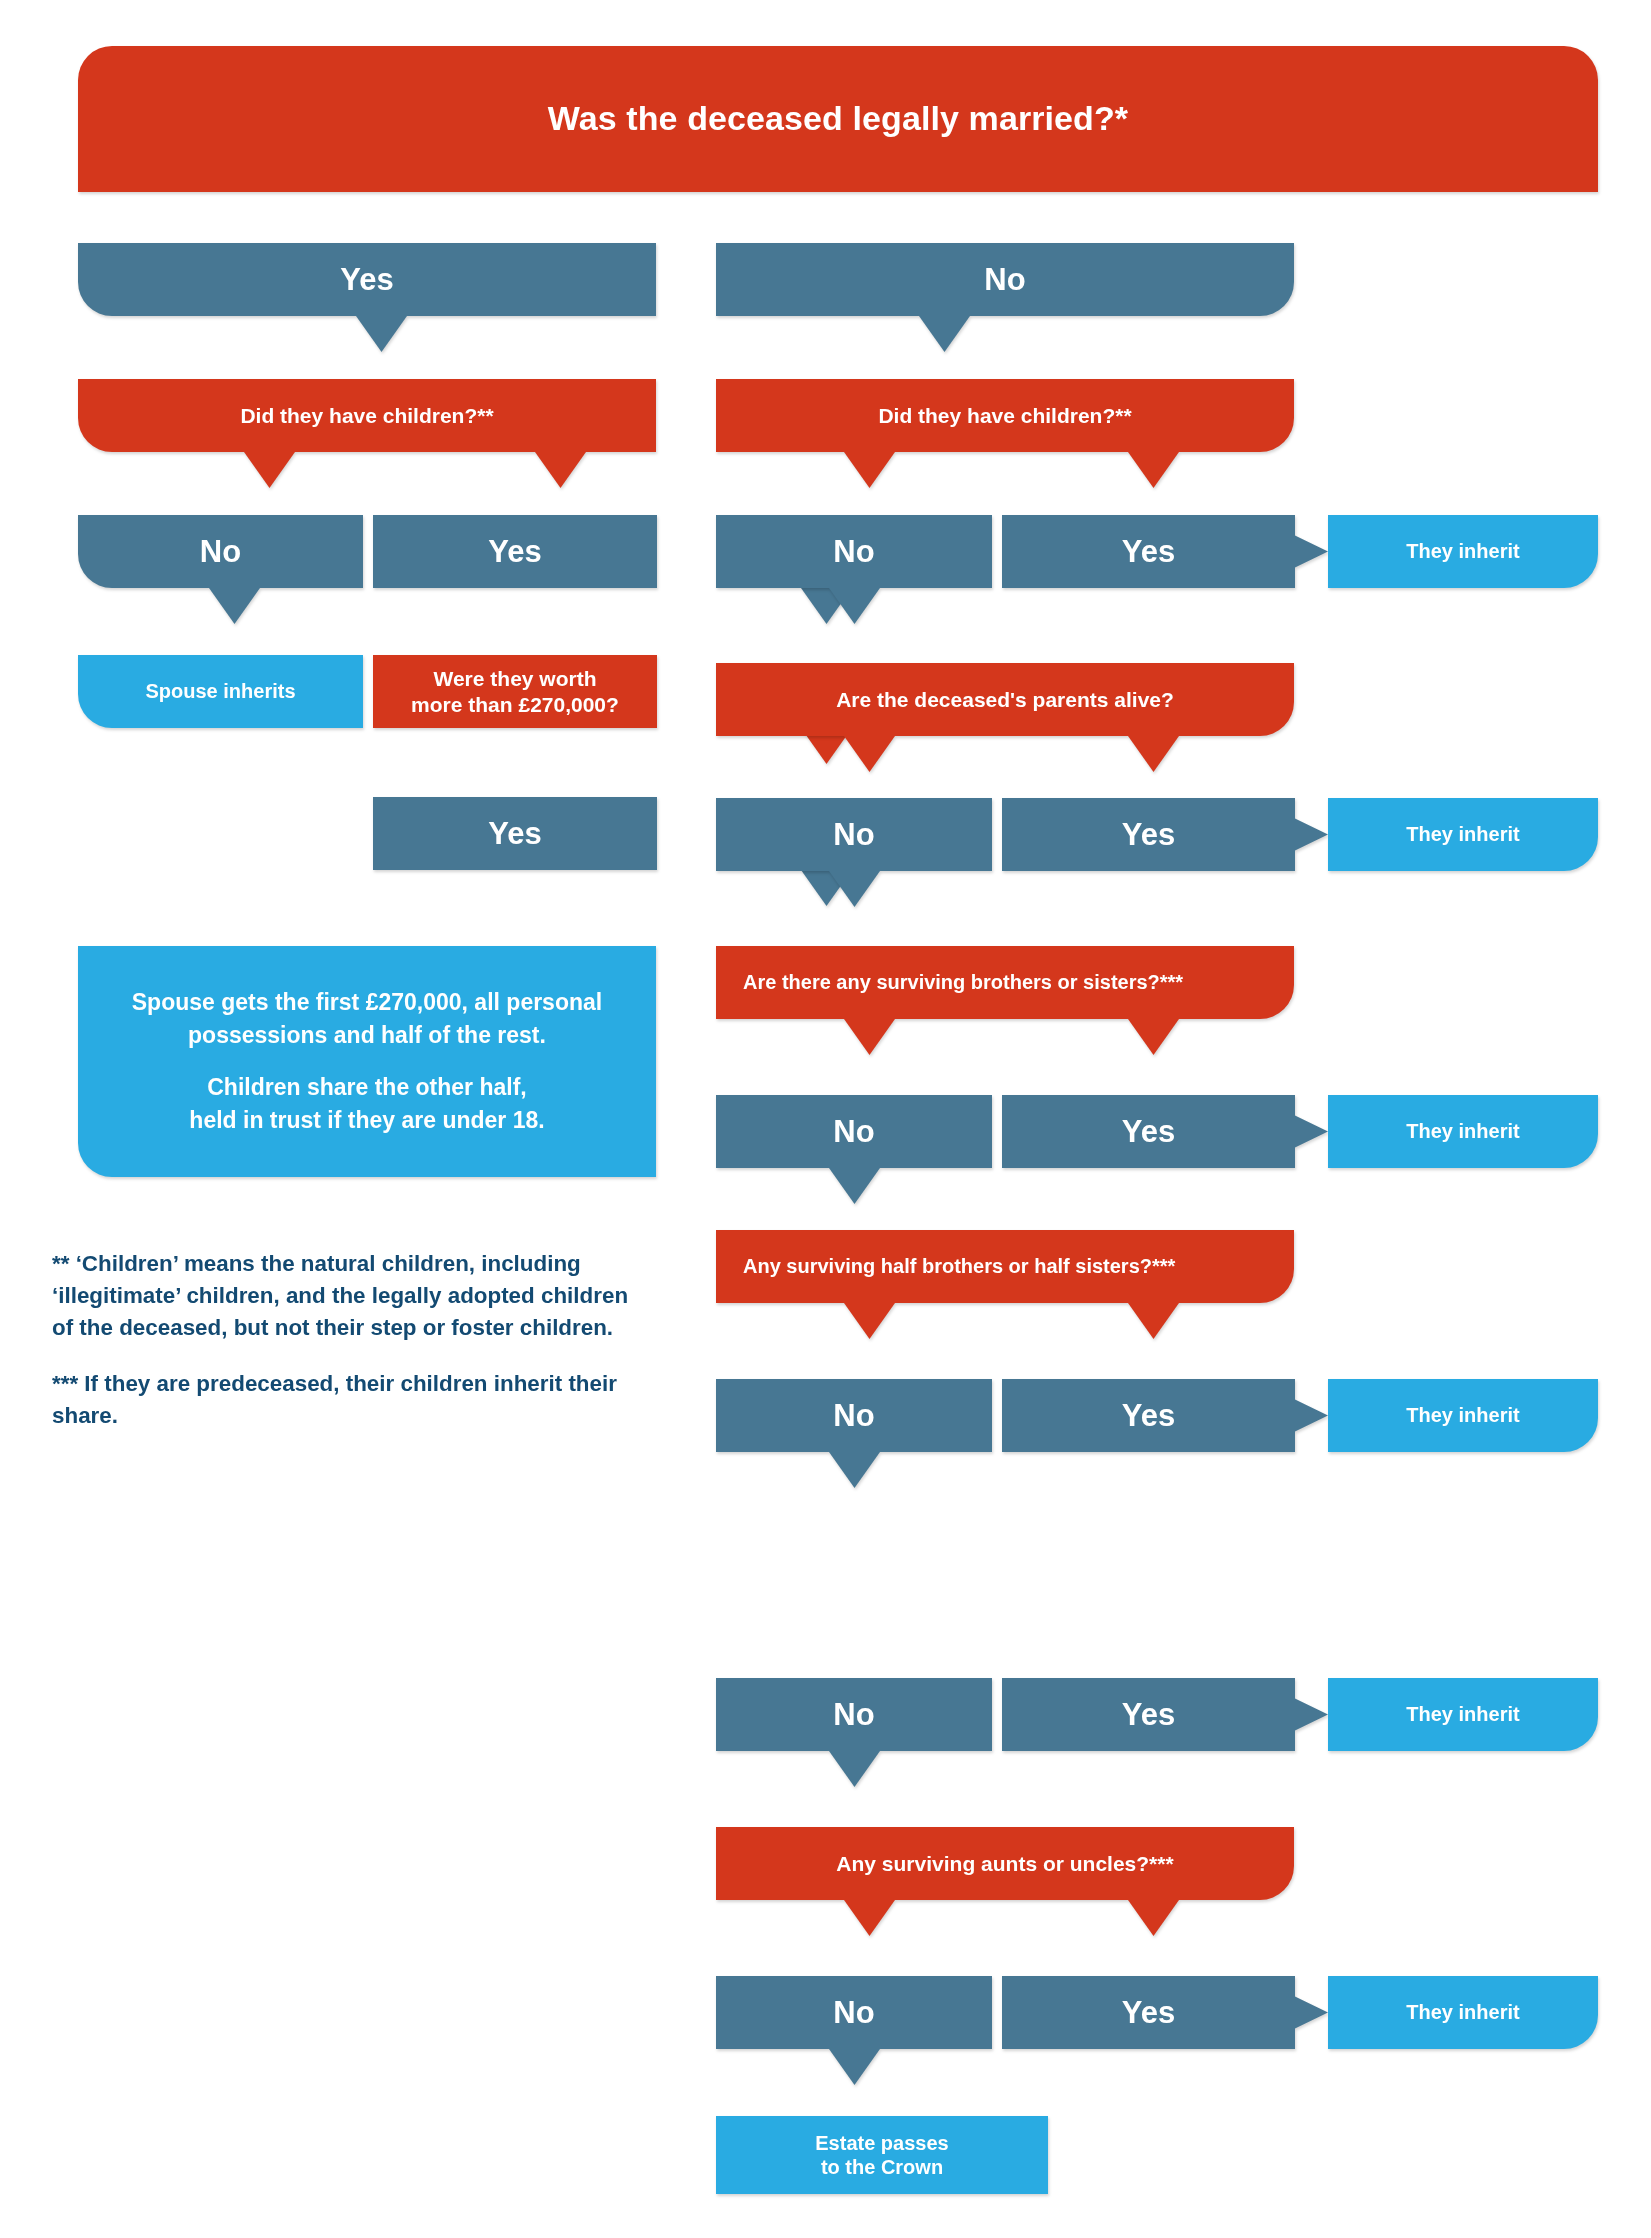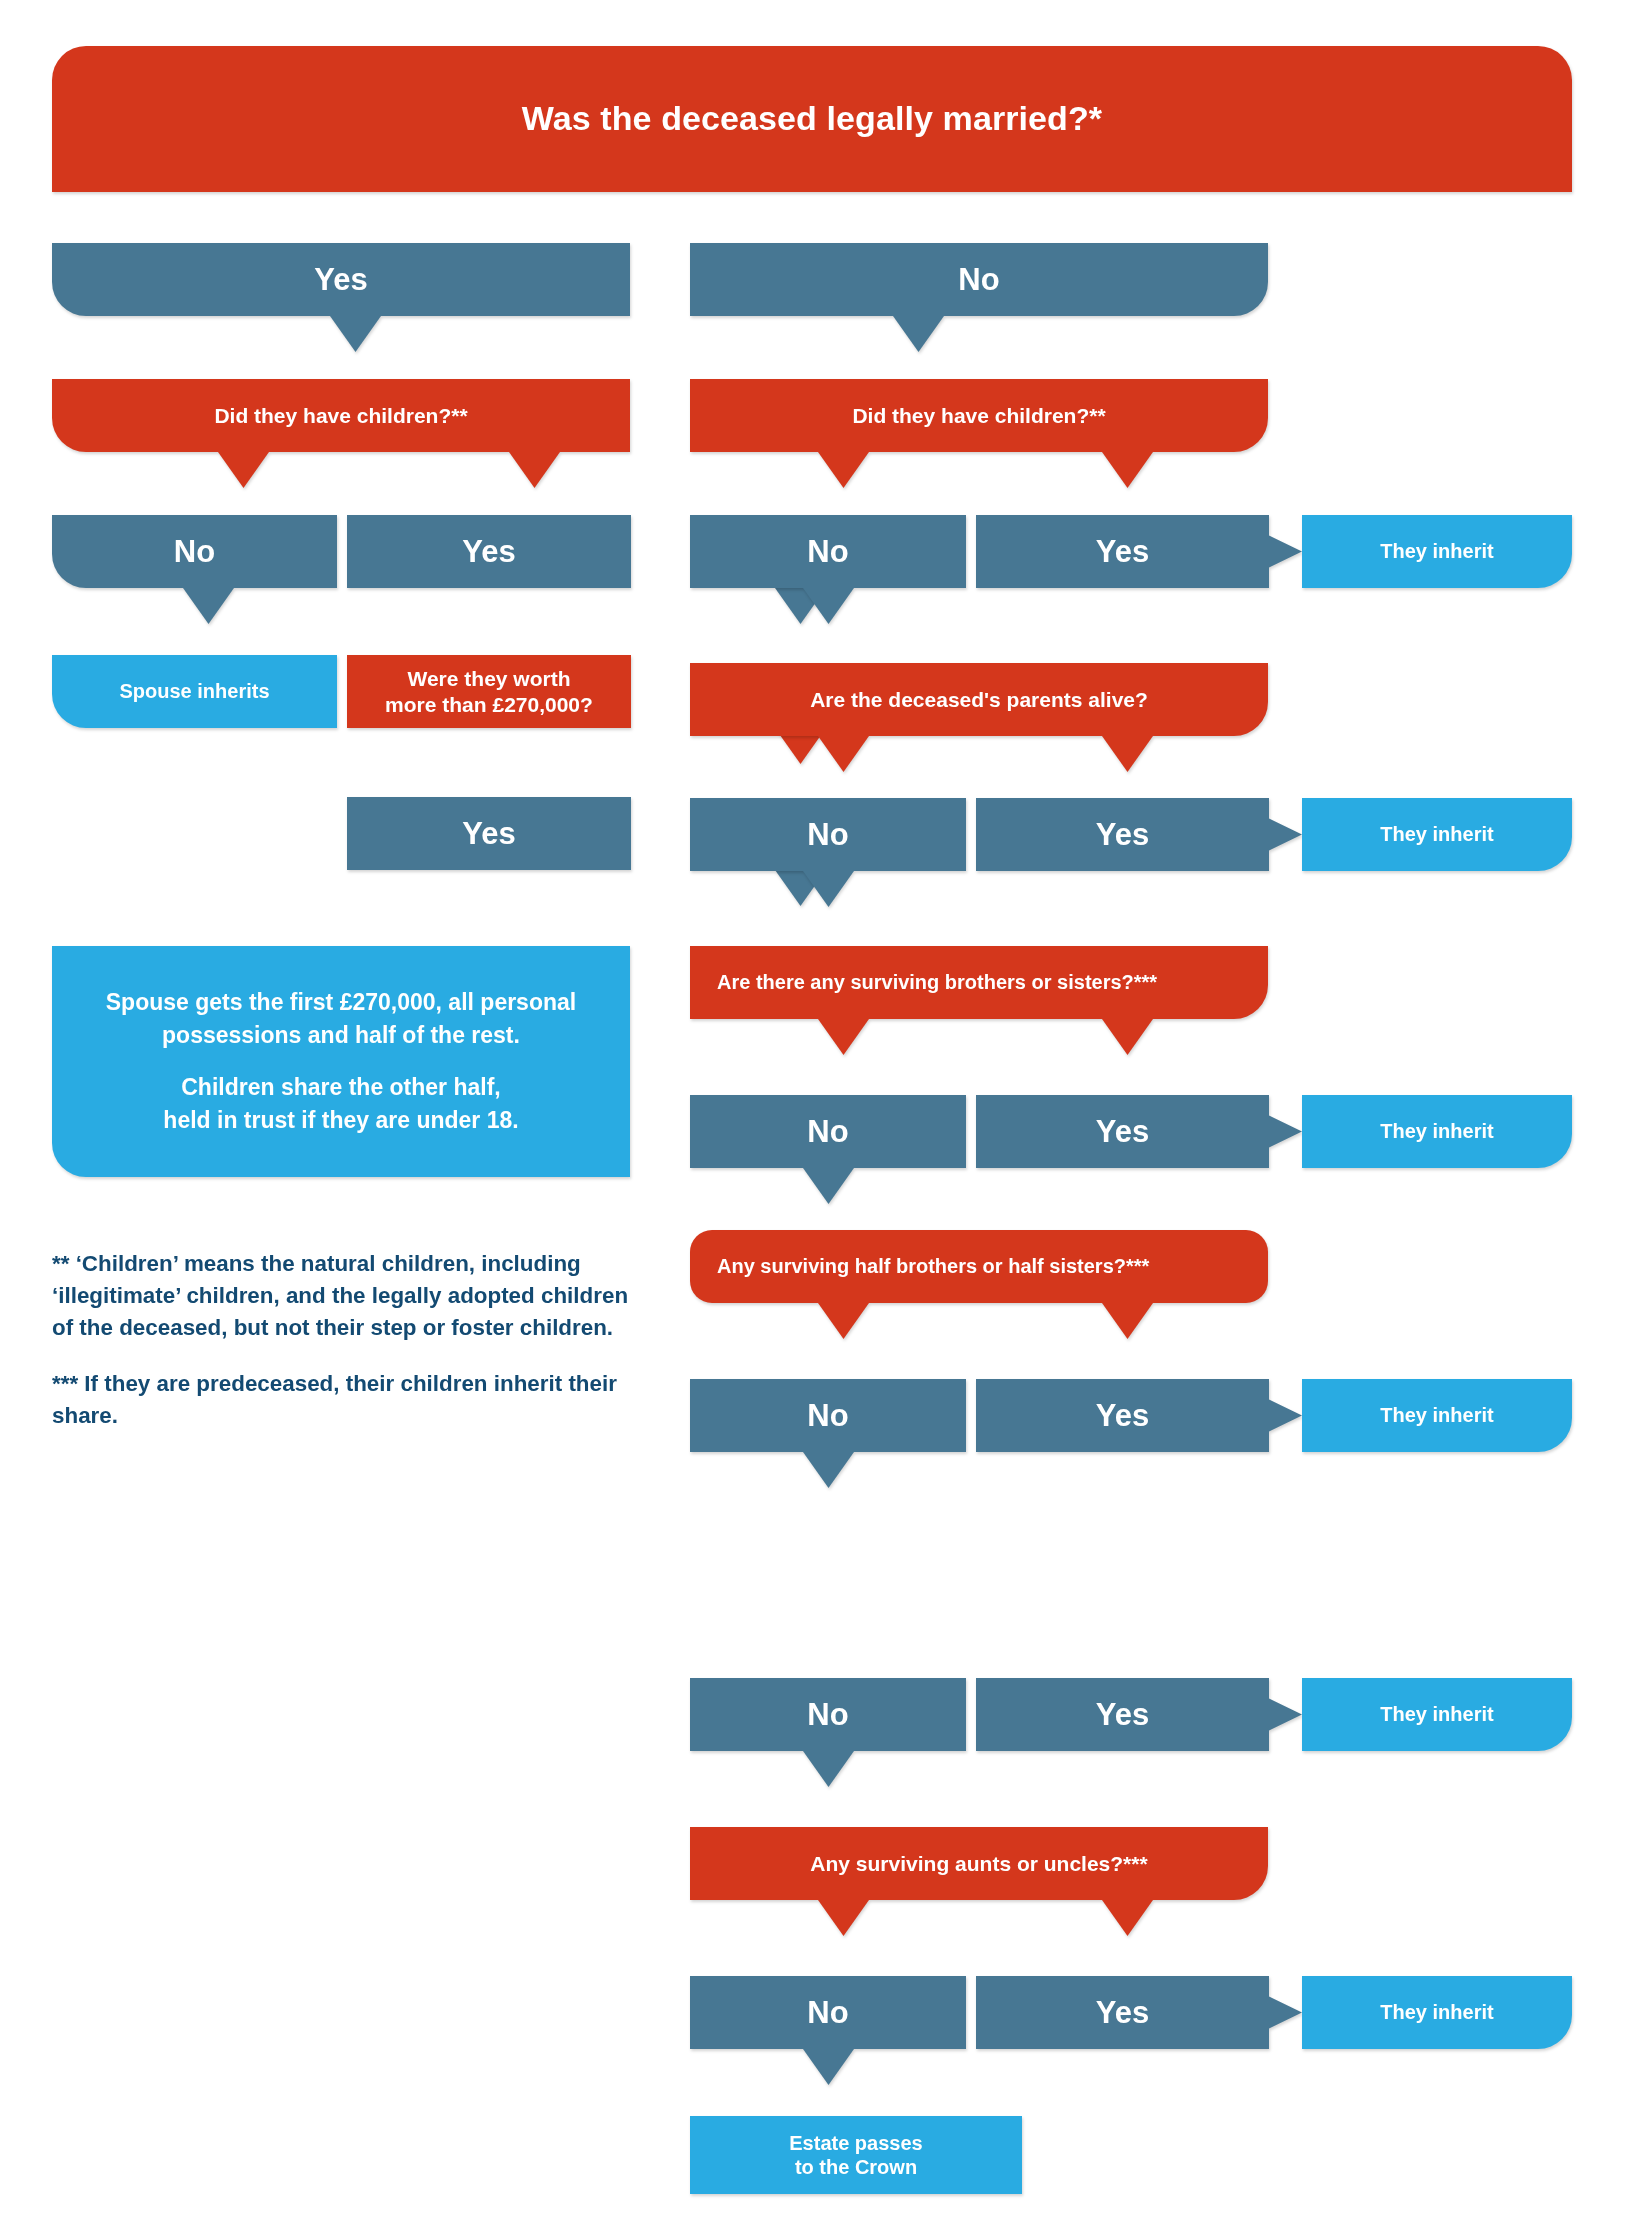--- a/index.html
+++ b/index.html
@@ -21,20 +21,21 @@
     box-sizing:border-box;
     display:flex;
     align-items:center;
     justify-content:center;
     color:#ffffff;
     font-weight:bold;
     text-align:center;
     line-height:1.22;
     padding:0 16.4px;
     filter:drop-shadow(1.5px 2.2px 1.5px rgba(0,0,0,0.17));
+    margin-left:26px;
   }
   .node > .txt{position:relative;z-index:2;width:100%;}
 
   
   .red   {background:#D4371C;}
   .steel {background:#477793;}
   .cyan  {background:#29ABE2;}
 
   
   .rbl{border-bottom-left-radius:34px;}
@@ -207,21 +208,21 @@
     <span class="tab steel" style="left:113px;"></span>
   </div>
   <div class="node steel lbl-big" style="left:976px; top:1095px; width:293px; height:73px;">
     <span class="txt">Yes</span>
     <span class="chev"></span>
   </div>
   <div class="node cyan out-text rbr" style="left:1302px; top:1095px; width:270px; height:73px;">
     <span class="txt">They inherit</span>
   </div>
 
-  <div class="node red q-text-sm rbr left-align" style="left:690px; top:1230px; width:578px; height:73px; padding:0 27px;border-radius:22px;">
+  <div class="node red q-text-sm rbr left-align" style="left:690px; top:1230px; width:578px; height:73px; padding:0 27px;">
     <span class="txt">Any surviving half brothers or half sisters?***</span>
     <span class="tab red" style="left:128px;"></span>
     <span class="tab red" style="left:412px;"></span>
   </div>
   <div class="node steel lbl-big" style="left:690px; top:1379px; width:276px; height:73px;">
     <span class="txt">No</span>
     <span class="tab steel" style="left:113px;"></span>
   </div>
   <div class="node steel lbl-big" style="left:976px; top:1379px; width:293px; height:73px;">
     <span class="txt">Yes</span>

